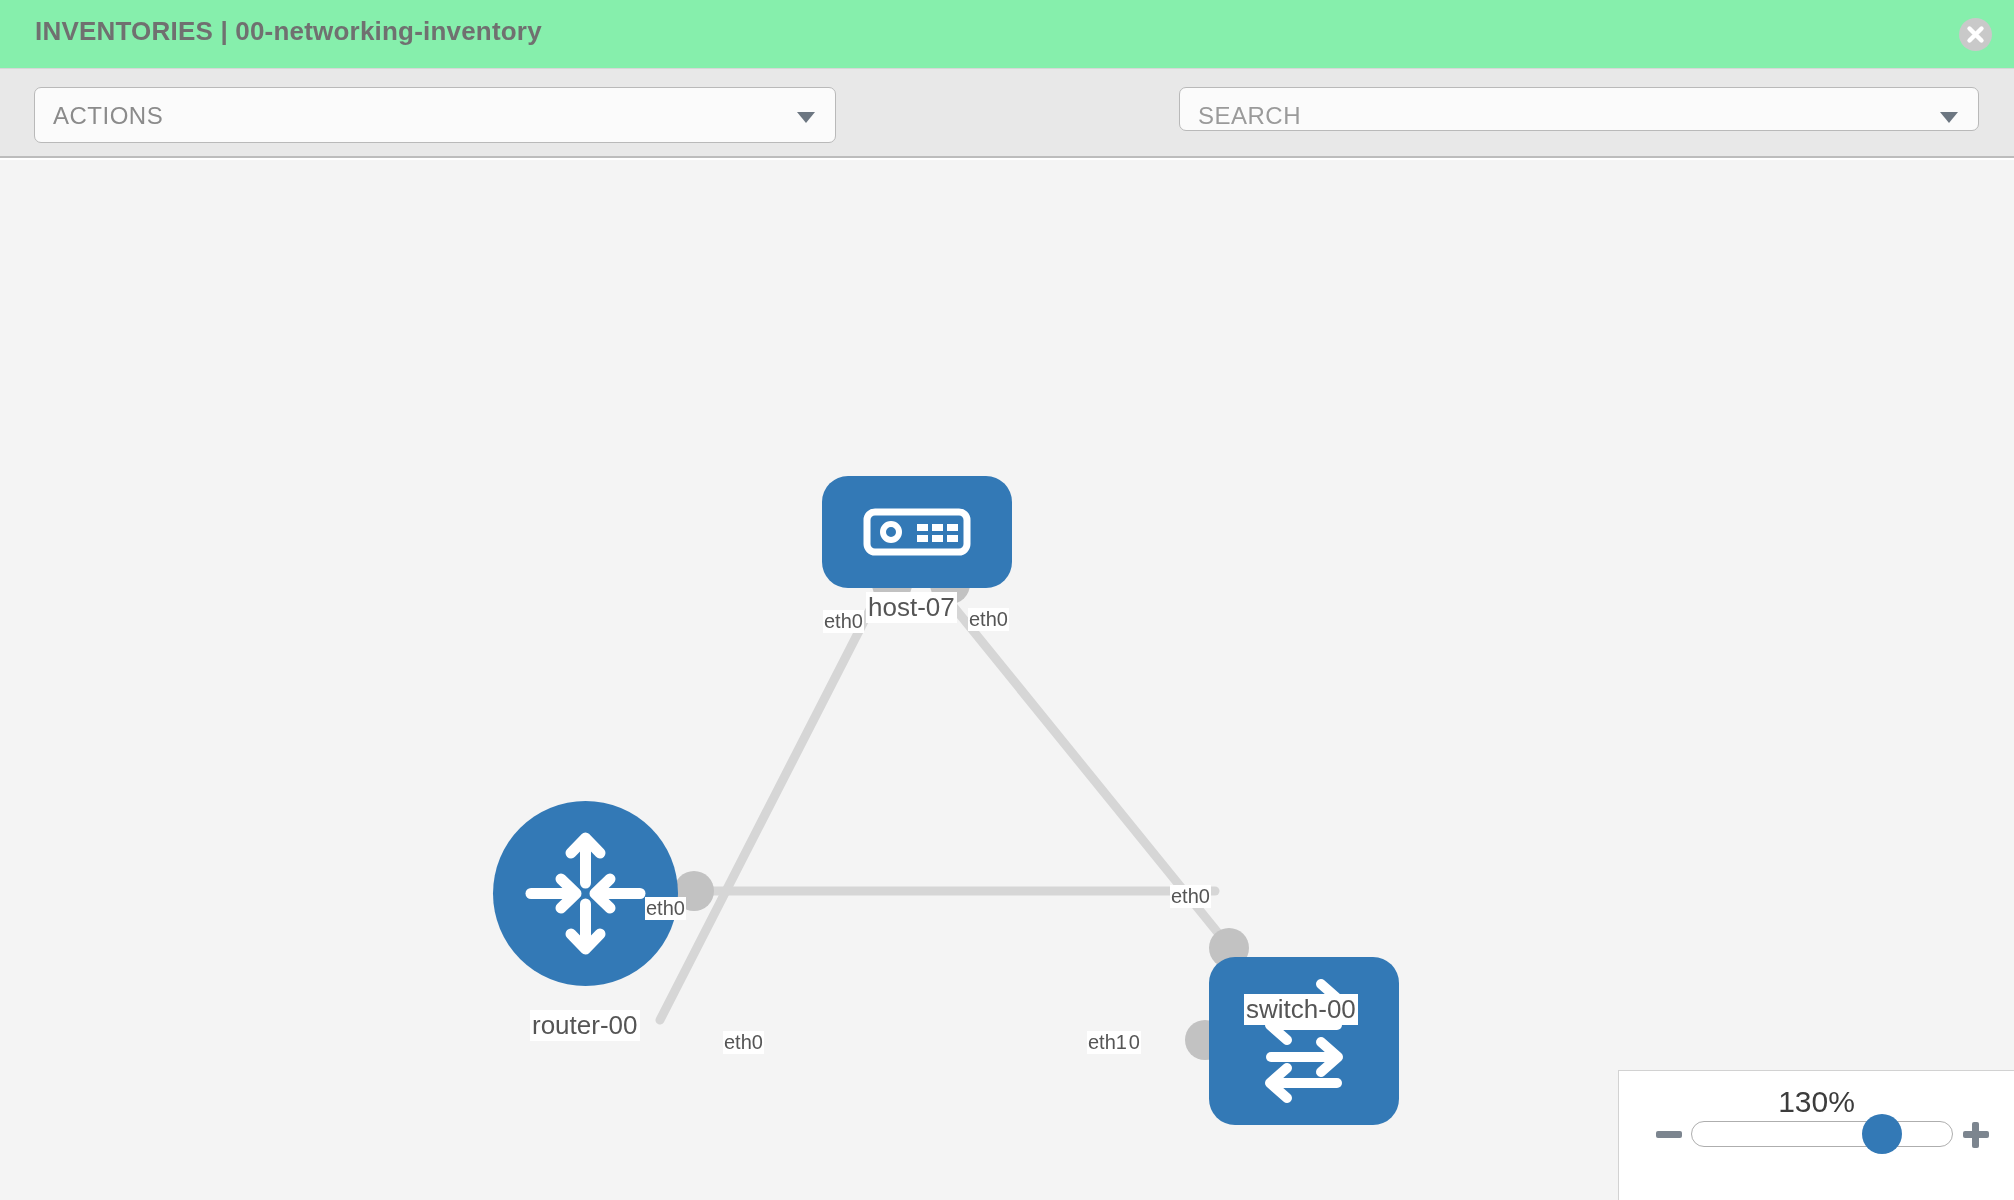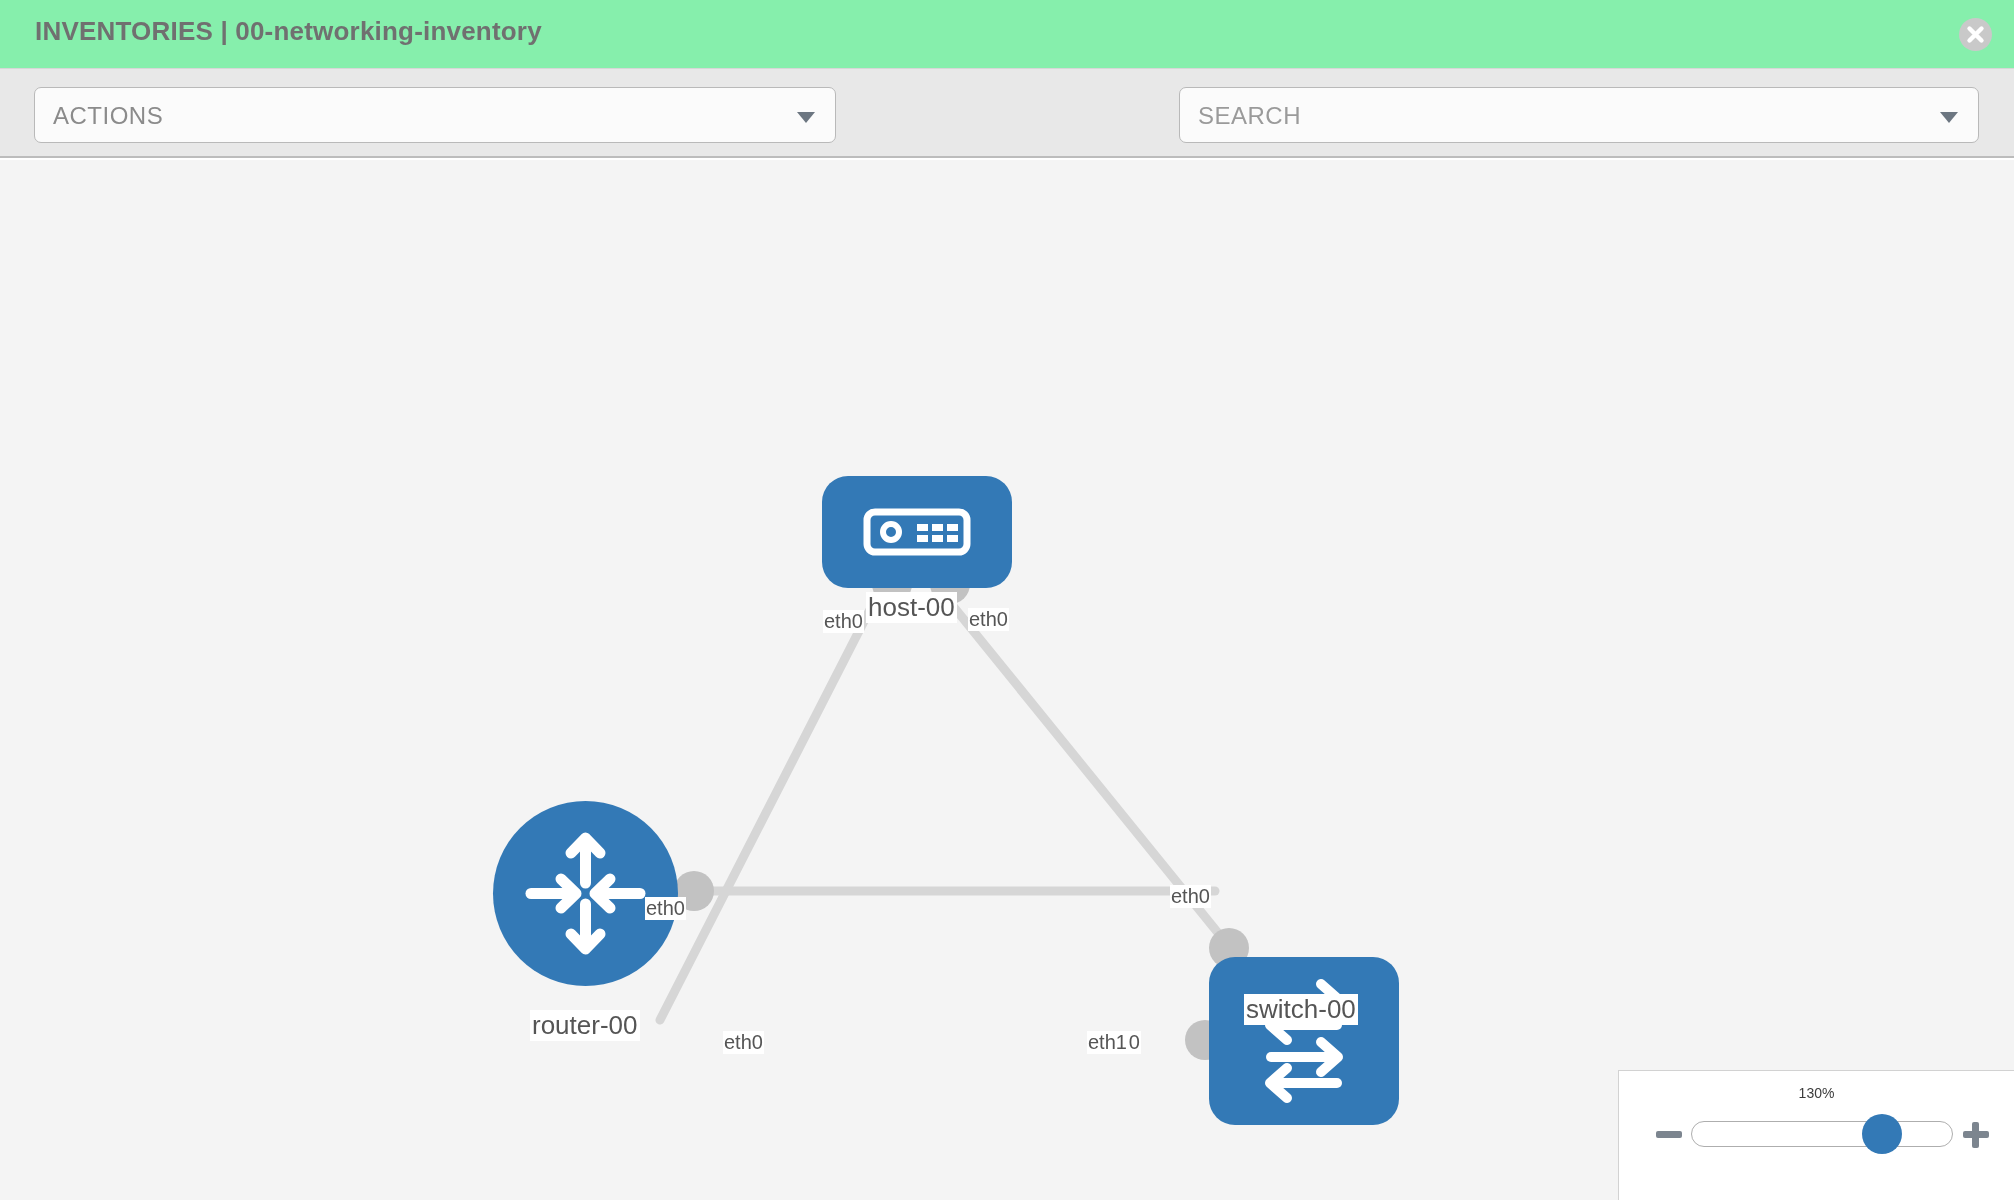--- a/index.html
+++ b/index.html
@@ -64,21 +64,21 @@
   .tool-icon {
     position: absolute; top: 92px;
     width: 44px; height: 44px;
     cursor: pointer;
   }
   .tool-icon.wrench { left: 1040px; }
   .tool-icon.key    { left: 1108px; }
 
   .search-select {
     position: absolute; left: 1179px; top: 18px;
-    width: 800px; height: 56px;
+    width: 800px; height: 44px;
     background: #fbfbfb;
     border: 1px solid #b9b9b9;
     border-radius: 7px;
     cursor: text;
   }
   .search-label {
     position: absolute; left: 18px; top: 14px;
     font-size: 24px; color: #9a9a9a;
     letter-spacing: 0.5px;
   }
@@ -132,21 +132,21 @@
     position: absolute;
     right: 0; bottom: 0;
     width: 396px; height: 130px;
     background: #ffffff;
     border: 1px solid #d2d2d2;
     border-right: none; border-bottom: none;
   }
   .zoom-value {
     position: absolute; top: 14px; left: 0; right: 0;
     text-align: center;
-    font-size: 14px; color: #3c3c3c;
+    font-size: 30px; color: #3c3c3c;
   }
   .zoom-minus, .zoom-plus {
     position: absolute; top: 48px;
     cursor: pointer;
   }
   .zoom-minus { left: 34px; }
   .zoom-plus  { right: 22px; }
   .zoom-track {
     position: absolute; left: 72px; top: 50px;
     width: 262px; height: 26px;
@@ -229,21 +229,21 @@
       <rect x="45" y="36" width="100" height="40" rx="8" ry="8" fill="none" stroke="#ffffff" stroke-width="7"></rect>
       <circle cx="69" cy="56" r="8" fill="none" stroke="#ffffff" stroke-width="6"></circle>
       <rect x="95" y="48" width="11" height="7" fill="#ffffff"></rect>
       <rect x="110" y="48" width="11" height="7" fill="#ffffff"></rect>
       <rect x="125" y="48" width="11" height="7" fill="#ffffff"></rect>
       <rect x="95" y="59" width="11" height="7" fill="#ffffff"></rect>
       <rect x="110" y="59" width="11" height="7" fill="#ffffff"></rect>
       <rect x="125" y="59" width="11" height="7" fill="#ffffff"></rect>
     </svg>
   </div>
-  <div class="node-label" style="left:866px; top:432px;">host-00</div>
+  <div class="node-label" style="left:866px; top:432px;">host-07</div>
 
   <div class="node" style="left:493px; top:641px; width:185px; height:185px;">
     <div class="node-shape circle" style="width:185px; height:185px;"></div>
     <svg class="node-icon" width="185" height="185" viewBox="0 0 185 185">
       <g fill="none" stroke="#ffffff" stroke-width="11" stroke-linecap="round" stroke-linejoin="round">
 
         <path d="M92.5 82 L92.5 38"></path>
         <path d="M78 52 L92.5 37 L107 52"></path>
 
         <path d="M92.5 103 L92.5 147"></path>

